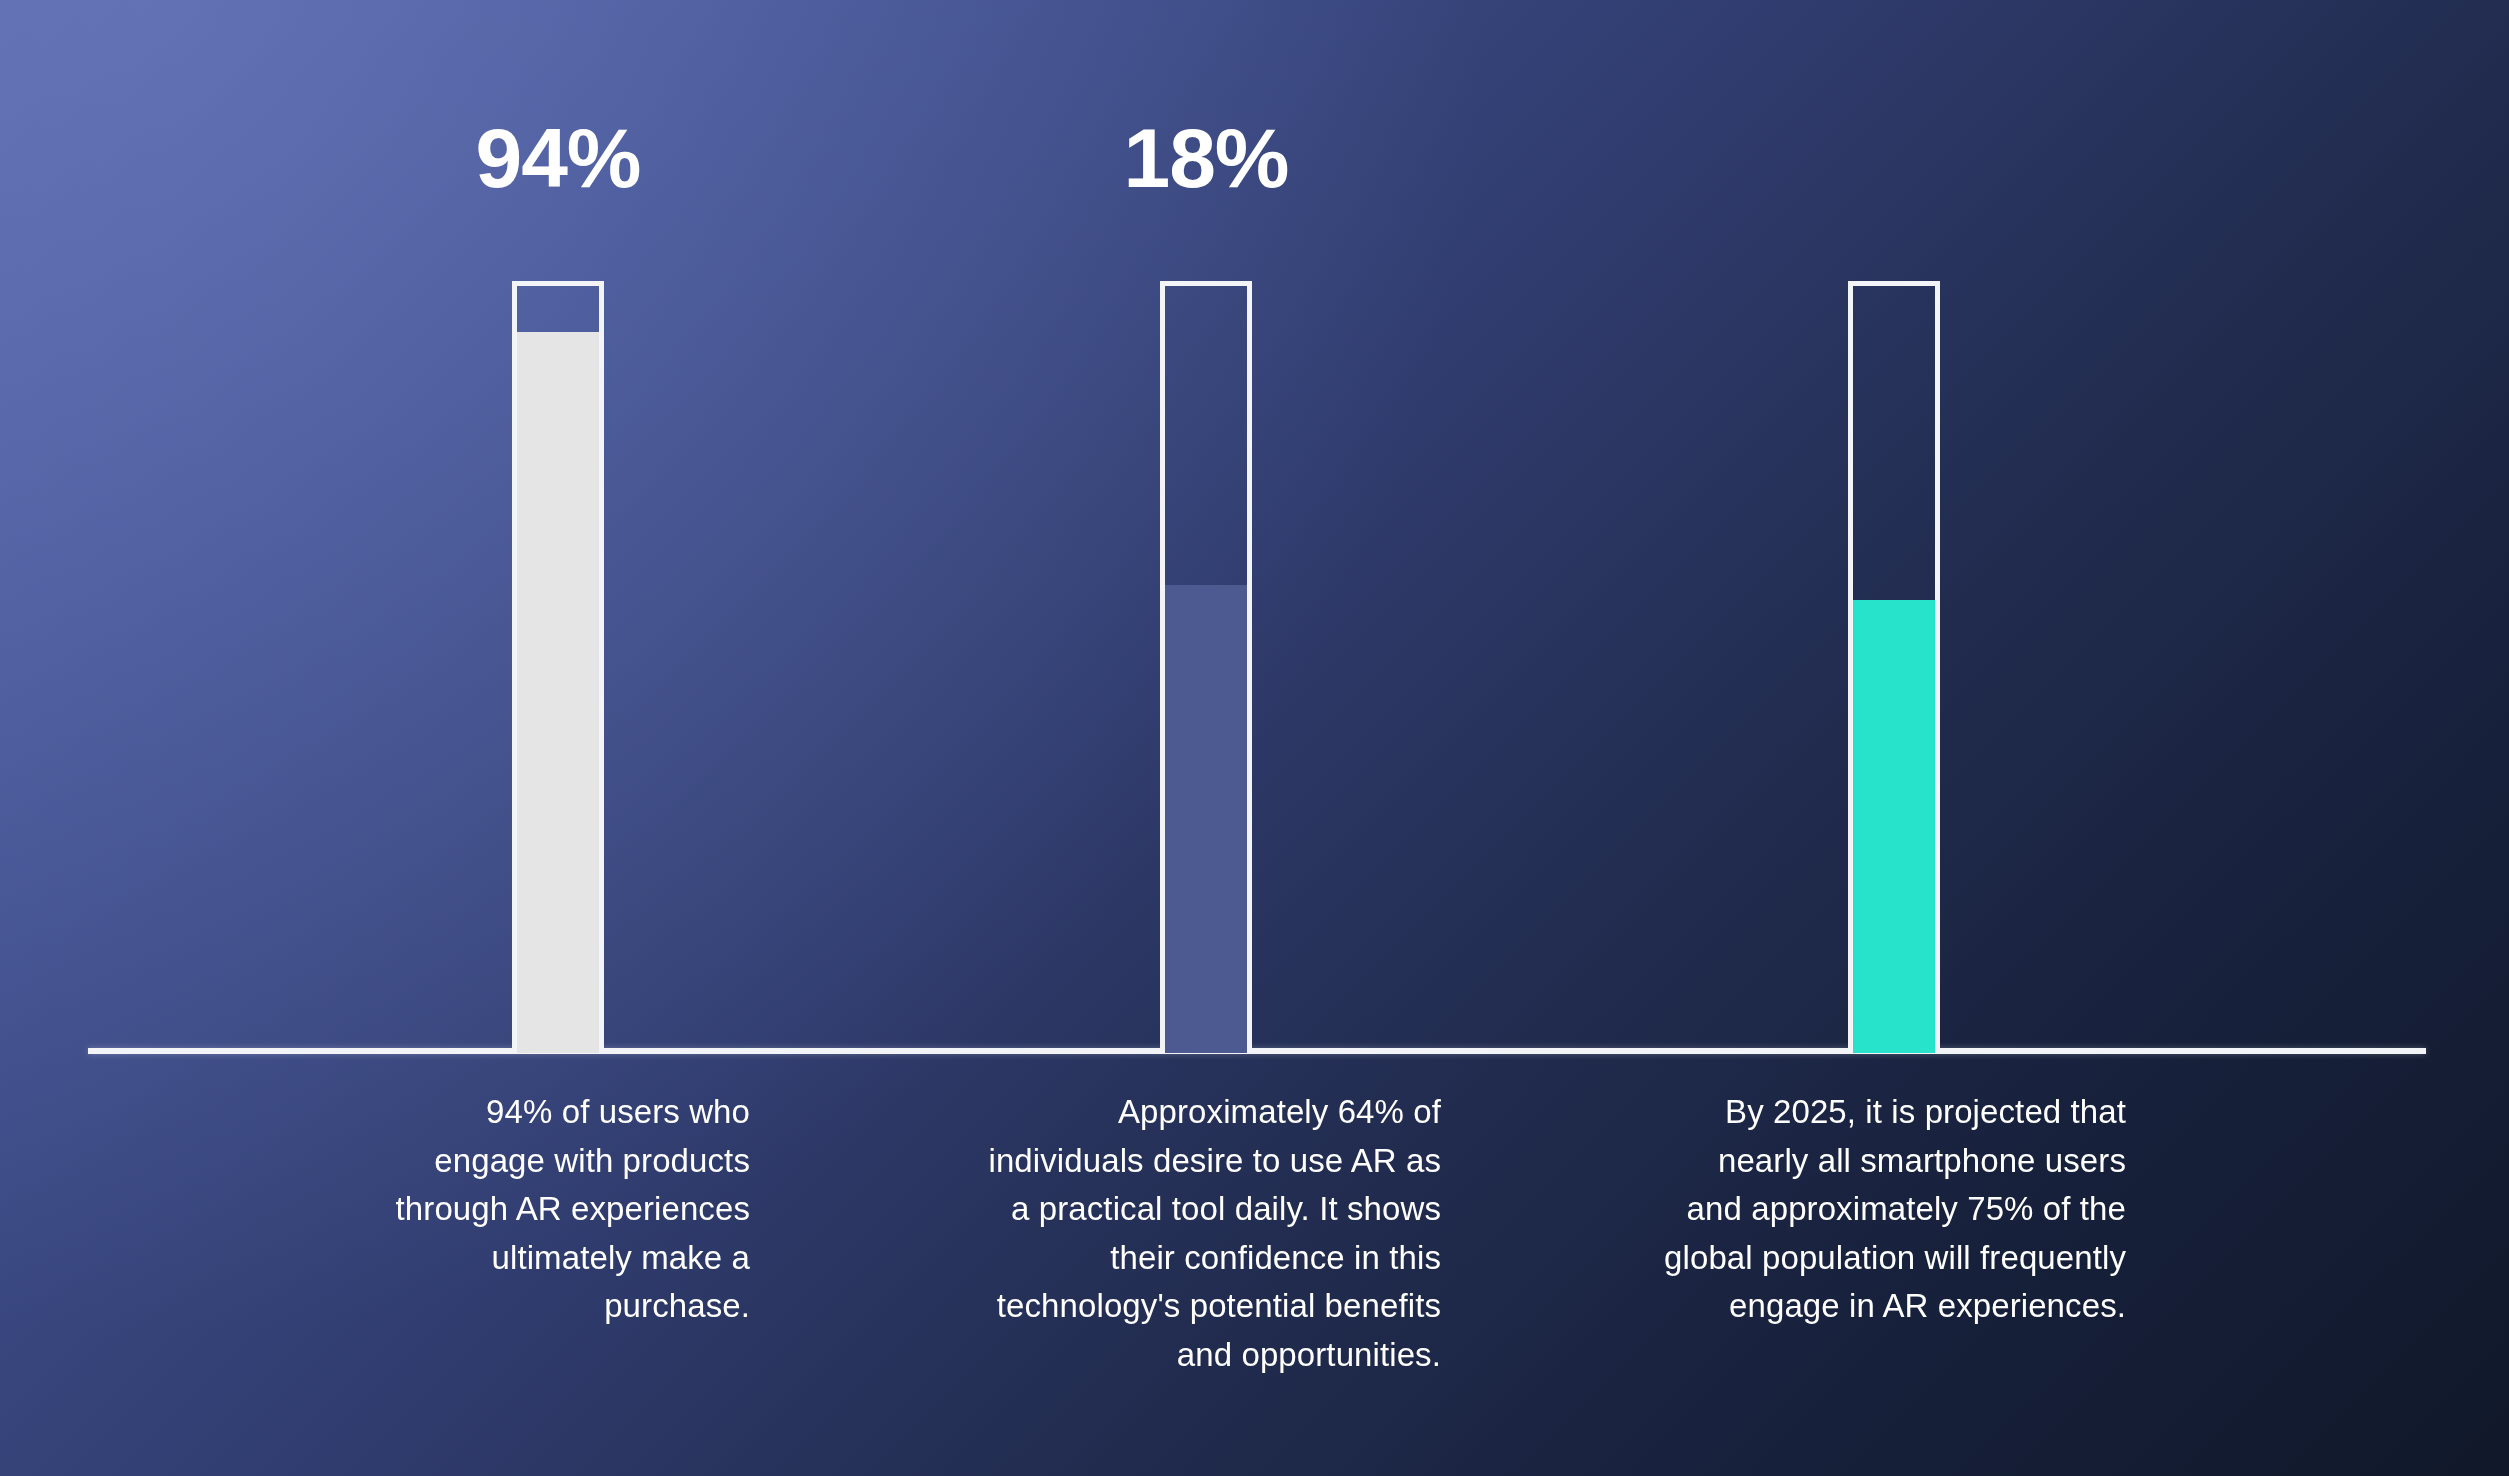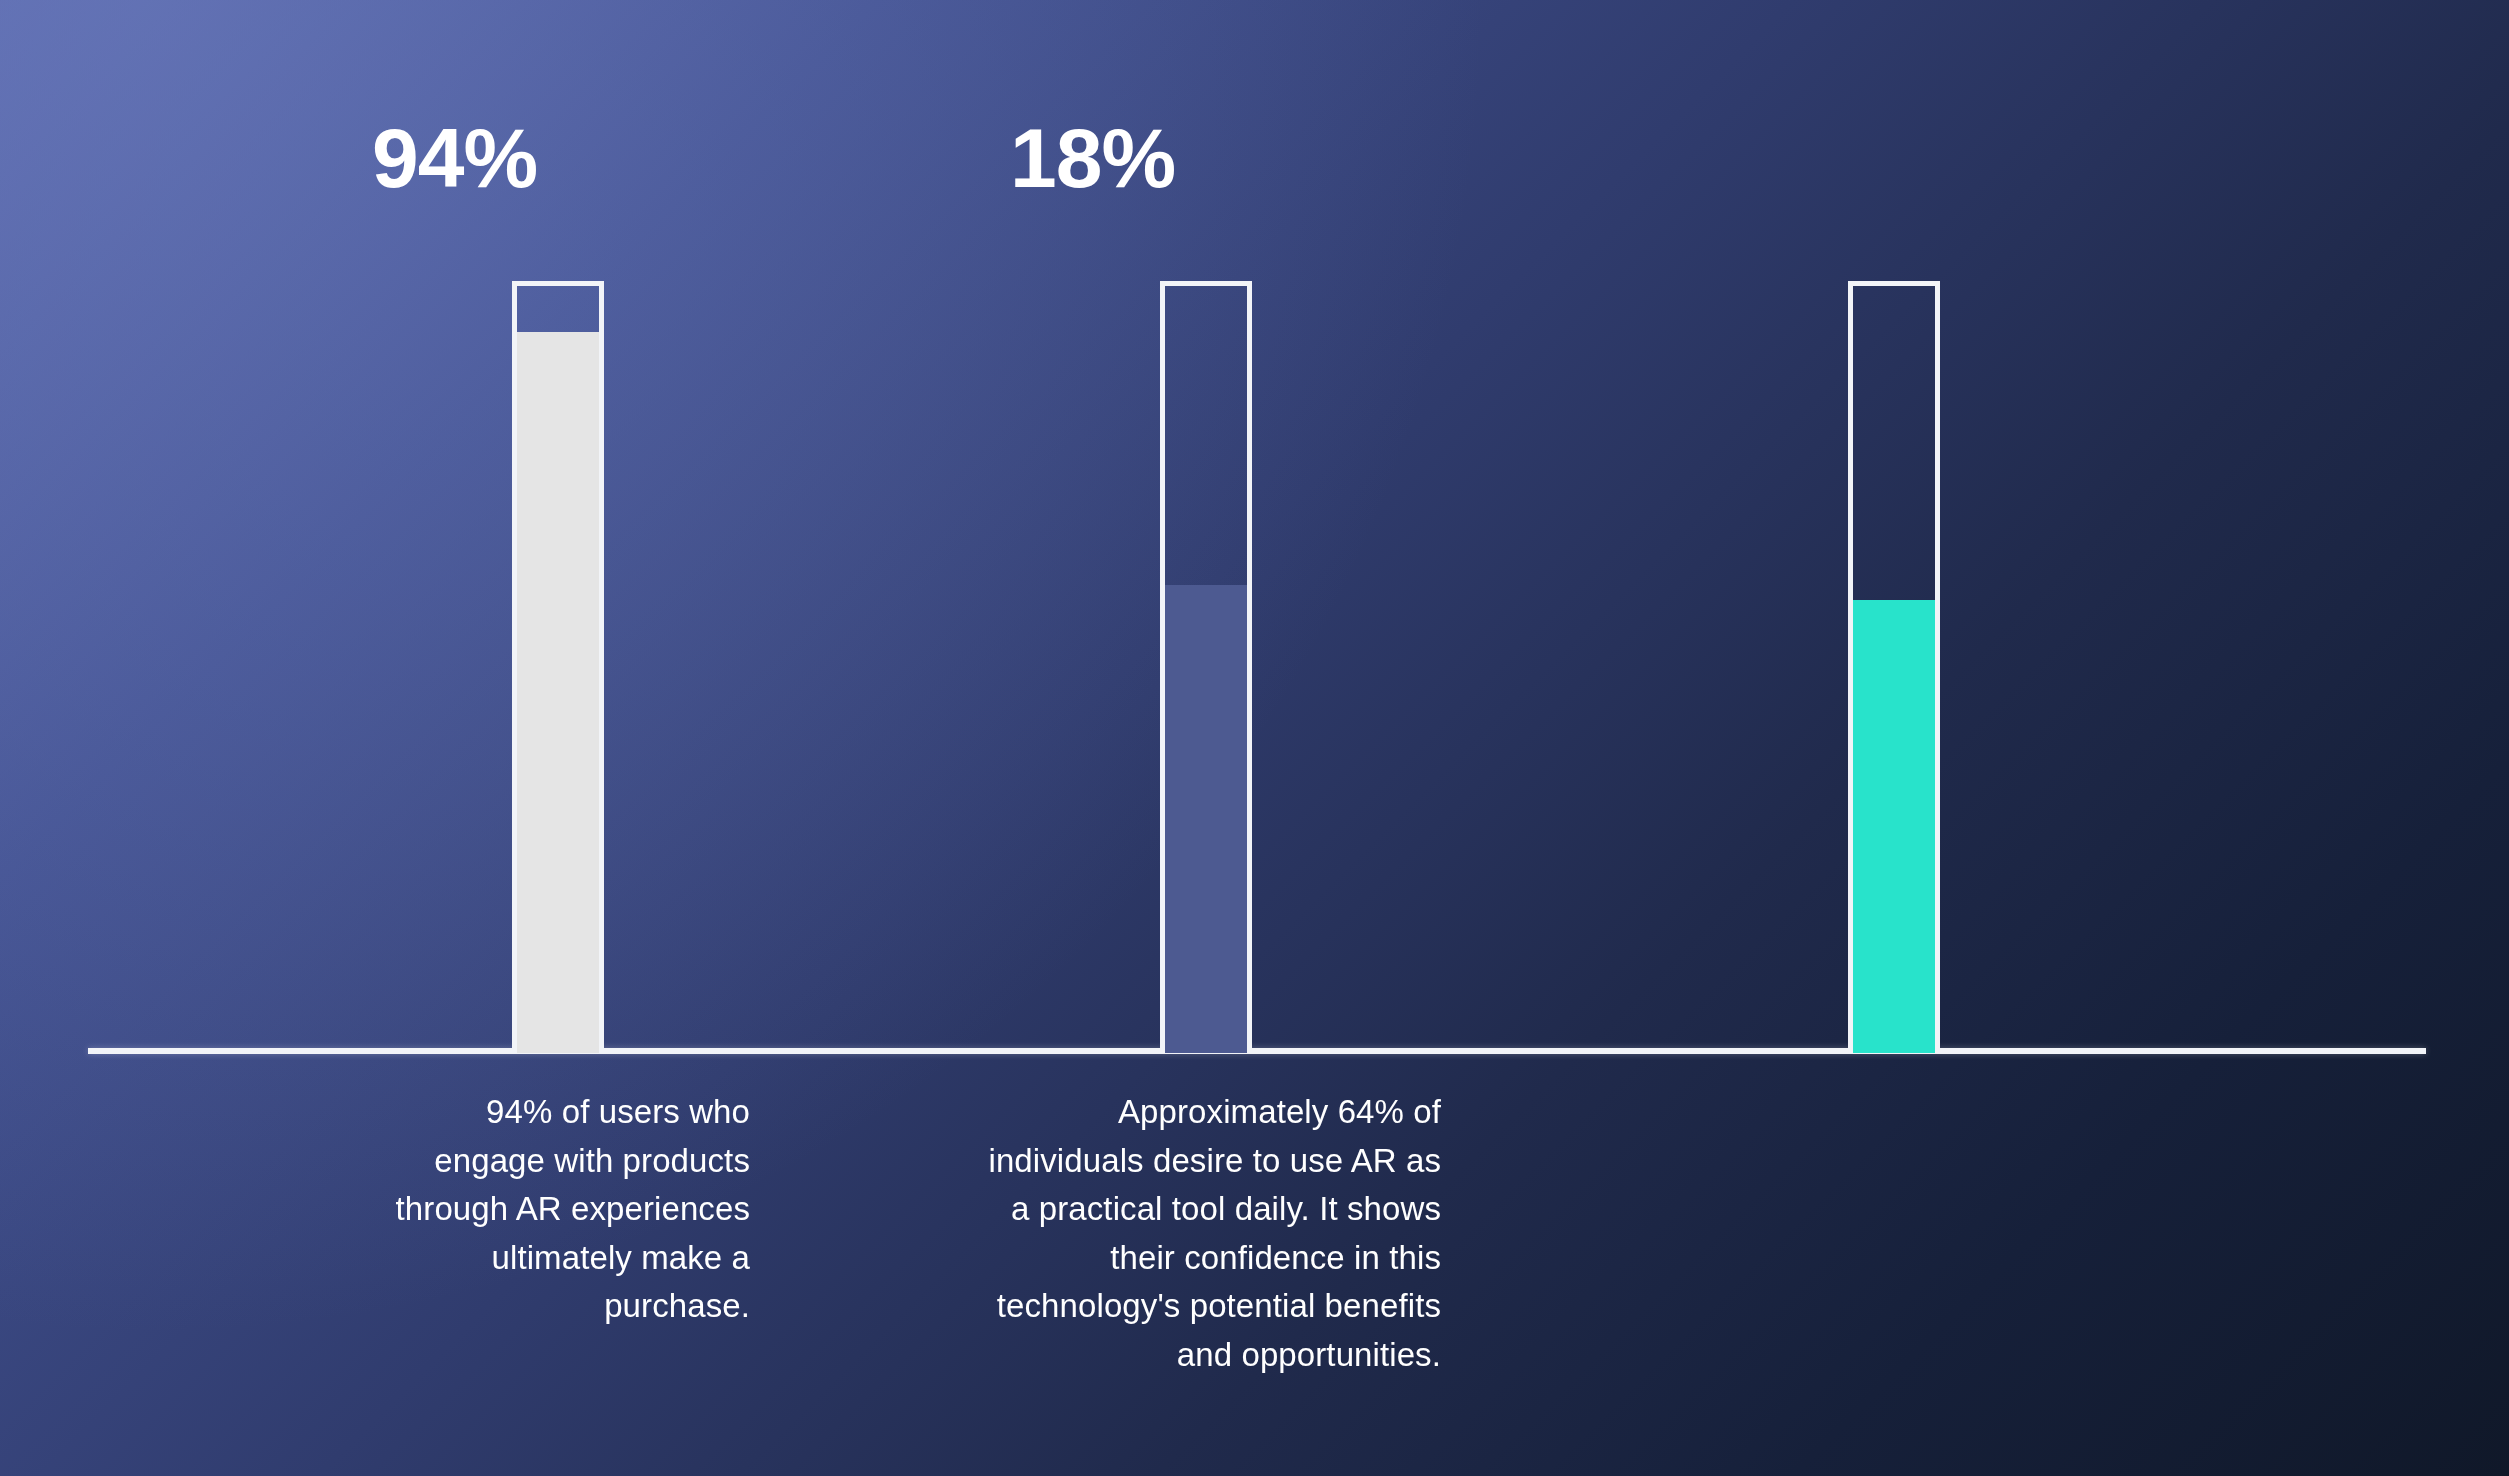--- a/index.html
+++ b/index.html
@@ -40,21 +40,21 @@
   .column {
     position:absolute;
     top:0;
     height:1476px;
   }
 
   .value-label {
     position:absolute;
     top:116px;
     width:100%;
-    text-align:left;
+    text-align:center;
     color:#ffffff;
     font-size:84px;
     font-weight:bold;
     letter-spacing:-1px;
     line-height:1;
     white-space:nowrap;
   }
 
   
   .bar-frame {
@@ -119,15 +119,16 @@
       <div class="bar-fill" id="fill-2" style="height: 61%; background: rgb(77, 90, 145);"></div>
     </div>
   </div>
   <div class="caption" id="caption-2">Approximately 64% of individuals desire to use AR as a practical tool daily. It shows their confidence in this technology's potential benefits and opportunities.</div>
 
   <div class="column" id="column-3">
     <div class="bar-frame">
       <div class="bar-fill" id="fill-3" style="height: 59%; background: rgb(40, 227, 203);"></div>
     </div>
   </div>
+  <div class="caption" id="caption-3">By 2025, it is projected that nearly all smartphone users and approximately 75% of the global population will frequently engage in AR experiences.</div>
 
 </div>
 
 
 </body></html>

